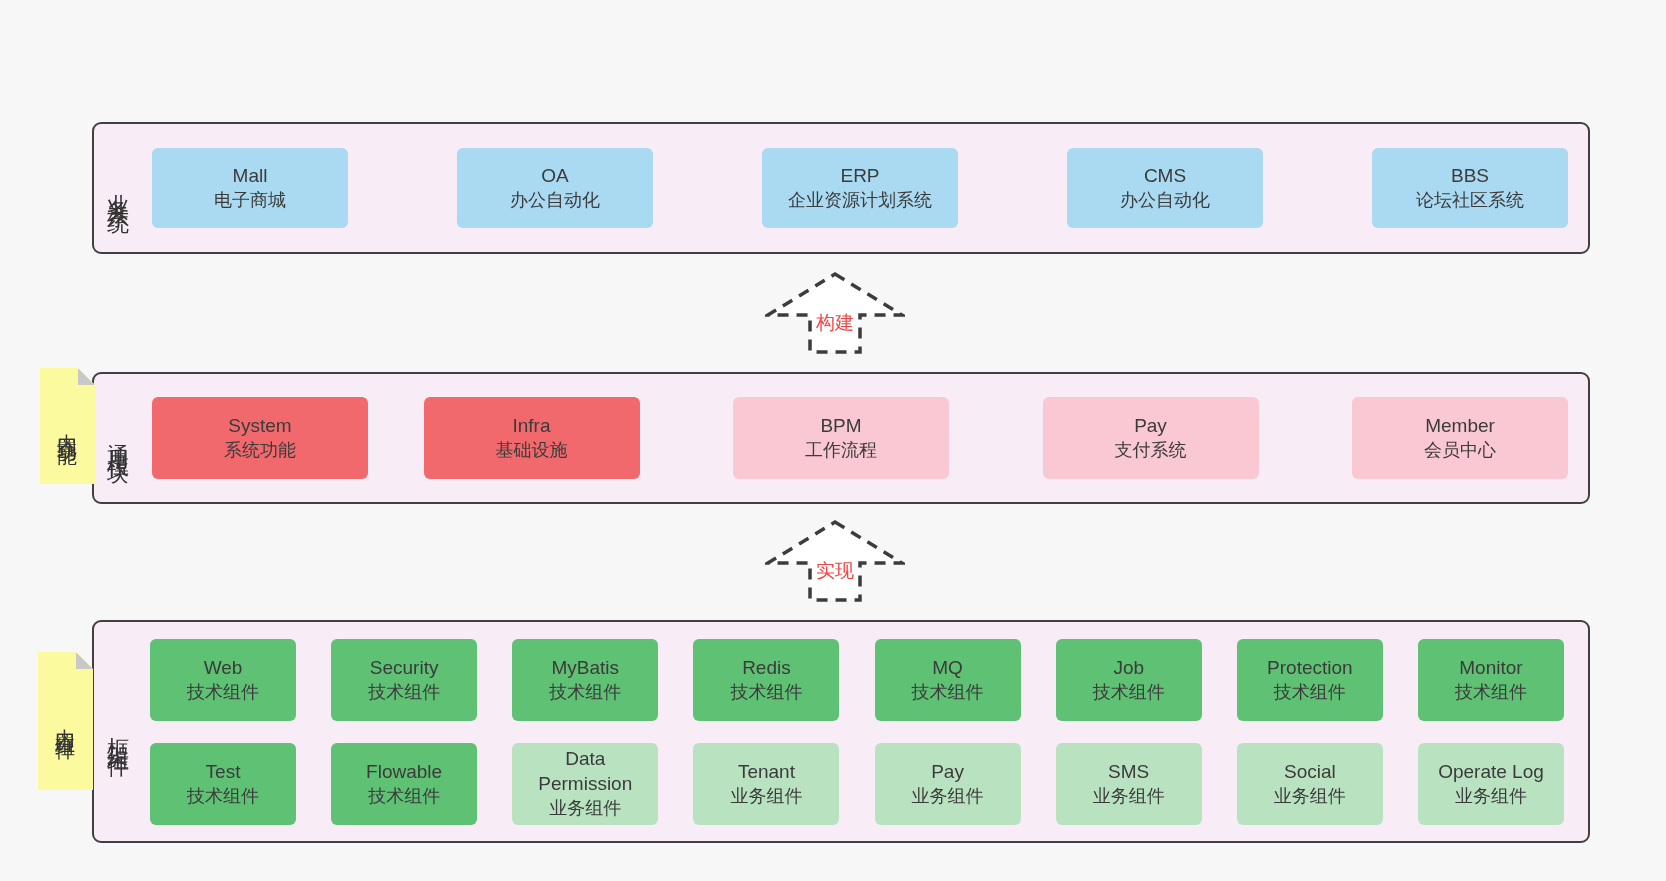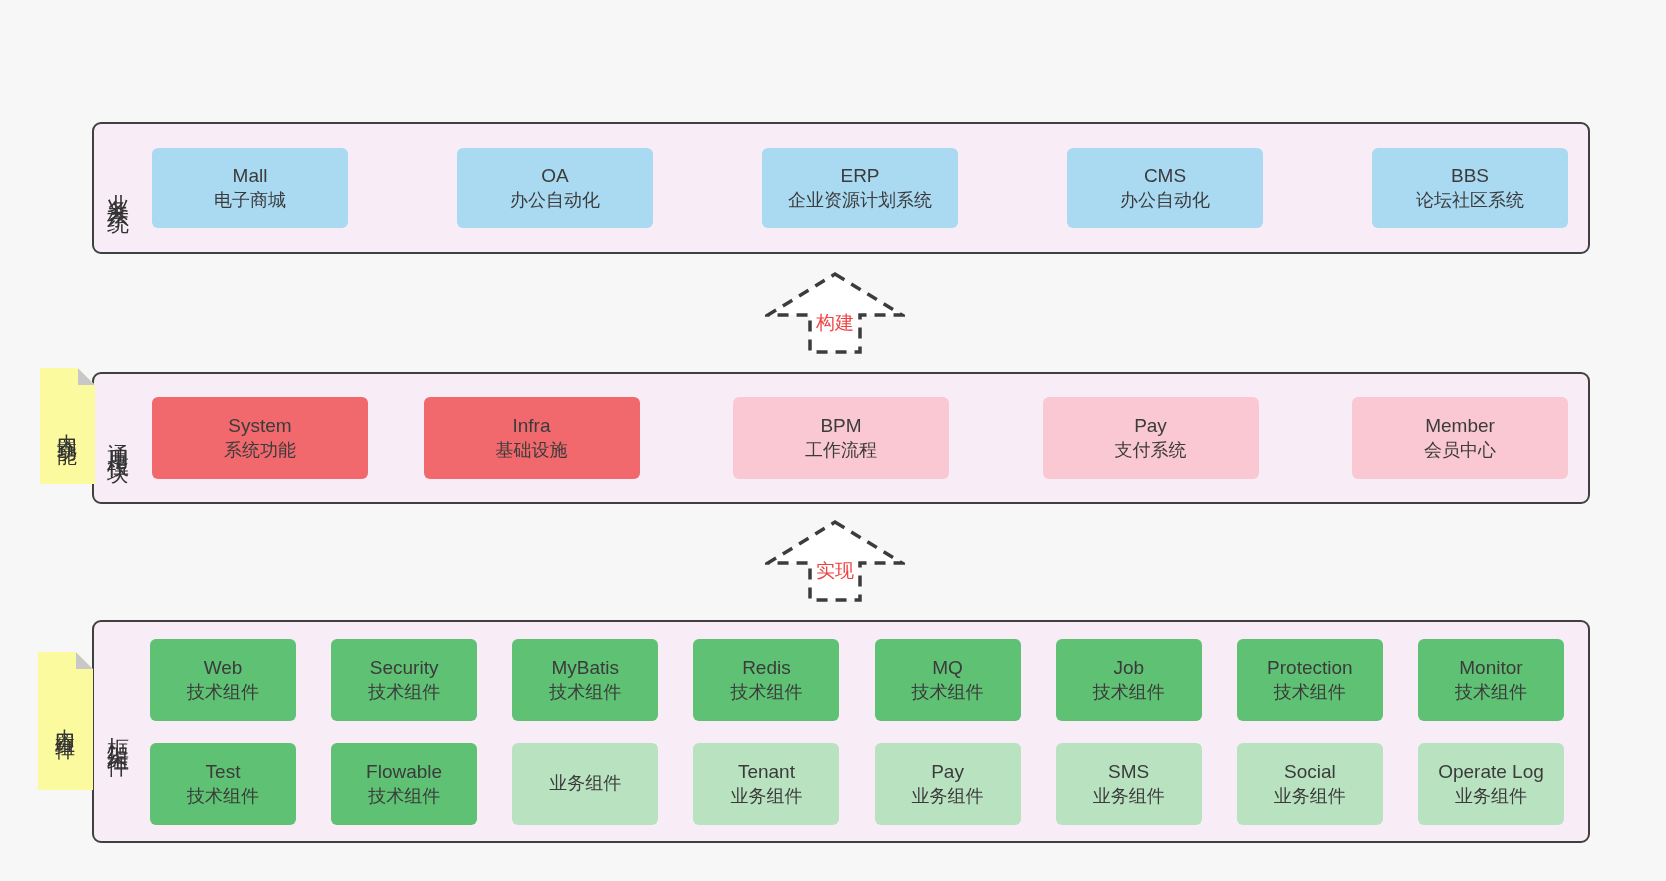--- a/index.html
+++ b/index.html
@@ -170,20 +170,21 @@
       <div class="row">
         <div class="box green">
           <div class="box-name">Test</div>
           <div class="box-desc">技术组件</div>
         </div>
         <div class="box green">
           <div class="box-name">Flowable</div>
           <div class="box-desc">技术组件</div>
         </div>
         <div class="box green-light">
+          <div class="box-name">Data Permission</div>
           <div class="box-desc">业务组件</div>
         </div>
         <div class="box green-light">
           <div class="box-name">Tenant</div>
           <div class="box-desc">业务组件</div>
         </div>
         <div class="box green-light">
           <div class="box-name">Pay</div>
           <div class="box-desc">业务组件</div>
         </div>

